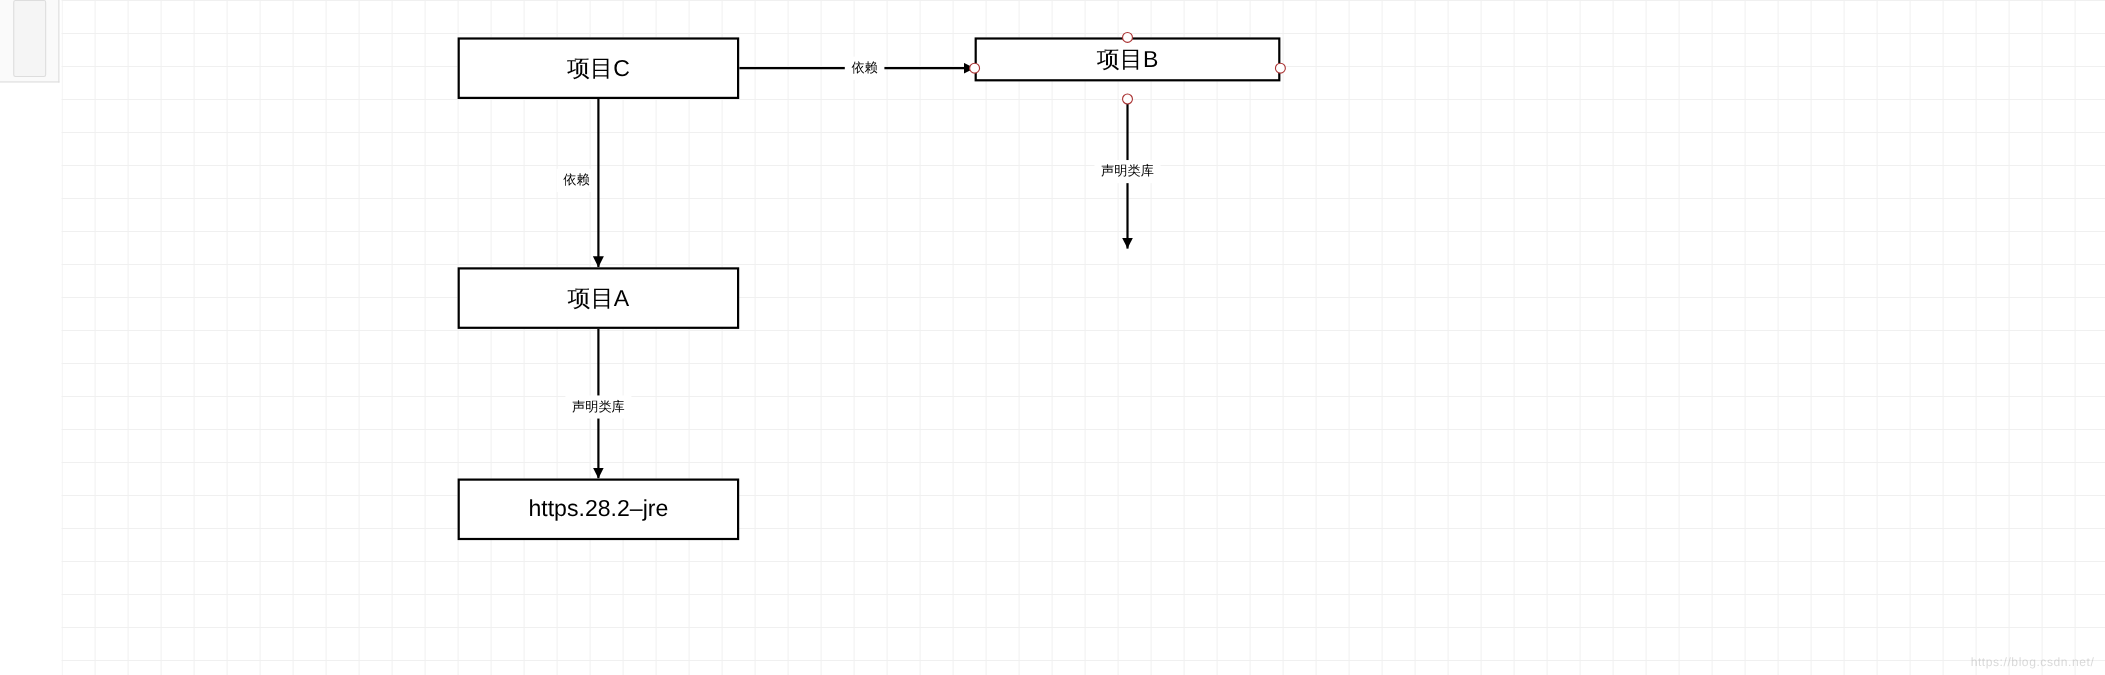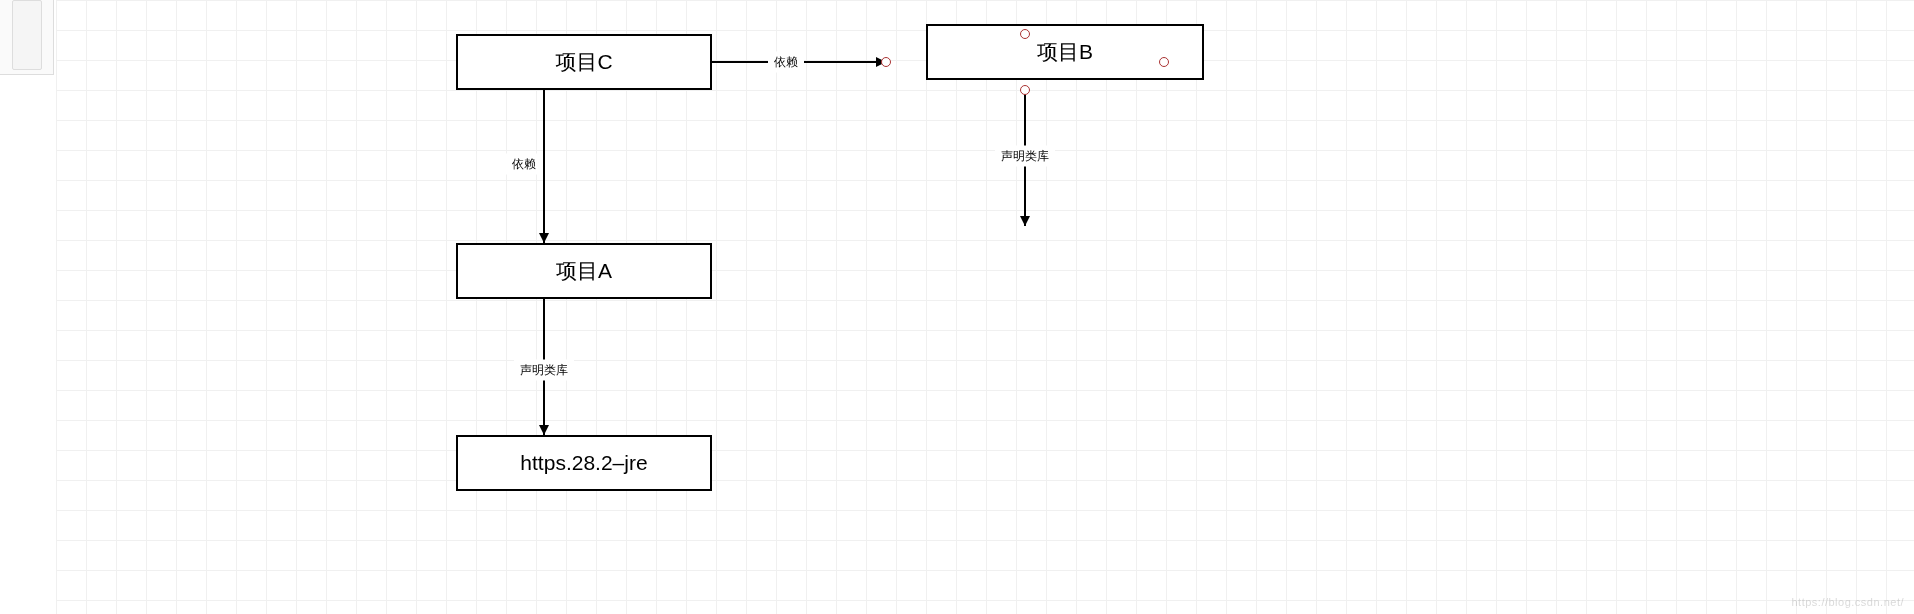--- a/index.html
+++ b/index.html
@@ -53,21 +53,20 @@
     }
     .node {
       position: absolute;
       background: #fff;
       border: 2px solid #000;
       display: flex;
       align-items: center;
       justify-content: center;
       font-size: 21px;
       color: #000;
-      margin-left: 40px;
     }
     .node.selected {
       
     }
     .edge-label {
       position: absolute;
       background: #fff;
       padding: 2px 6px;
       font-size: 12px;
       color: #000;
@@ -111,21 +110,21 @@
     <path stroke="#000" stroke-width="2" fill="none" marker-end="url(#arrow)" d="M616 62 L830 62"></path>
     <path stroke="#000" stroke-width="2" fill="none" marker-end="url(#arrow)" d="M488 90 L488 243"></path>
     <path stroke="#000" stroke-width="2" fill="none" marker-end="url(#arrow)" d="M488 299 L488 435"></path>
     <path stroke="#000" stroke-width="2" fill="none" marker-end="url(#arrow)" d="M969 90 L969 226"></path>
   </svg>
 
   <div class="node" style="left:360px;top:34px;width:256px;height:56px">
     <span>项目C</span>
   </div>
 
-  <div class="node selected" style="left:830px;top:24px;width:278px;height:56px">
+  <div class="node selected" style="left:830px;top:34px;width:278px;height:40px">
     <span>项目B</span>
   </div>
 
   <div class="node" style="left:360px;top:243px;width:256px;height:56px">
     <span>项目A</span>
   </div>
 
   <div class="node" style="left:360px;top:435px;width:256px;height:56px">
     <span>https.28.2–jre</span>
   </div>

